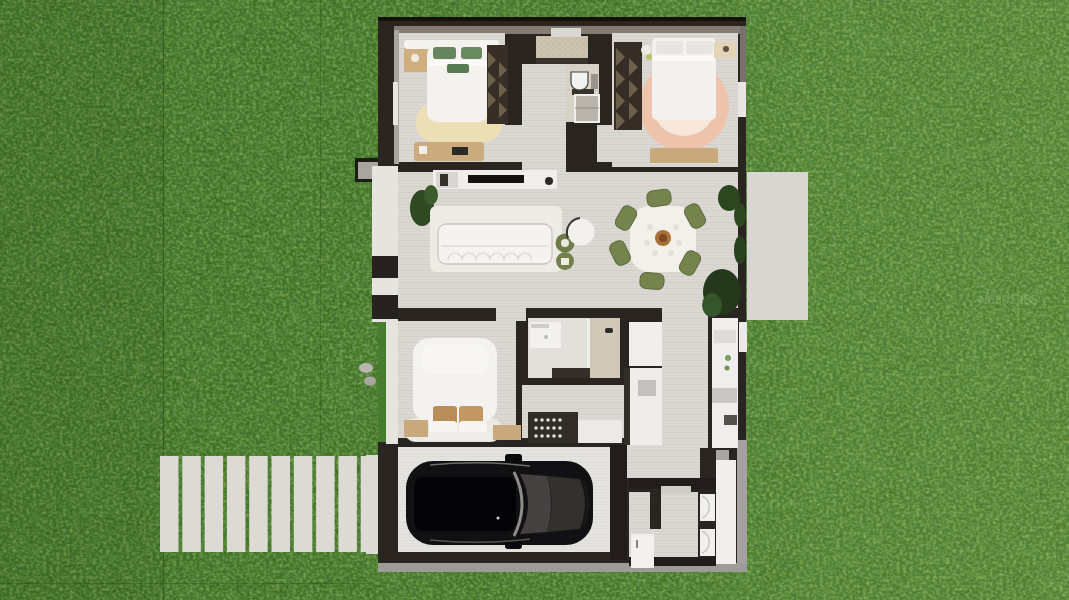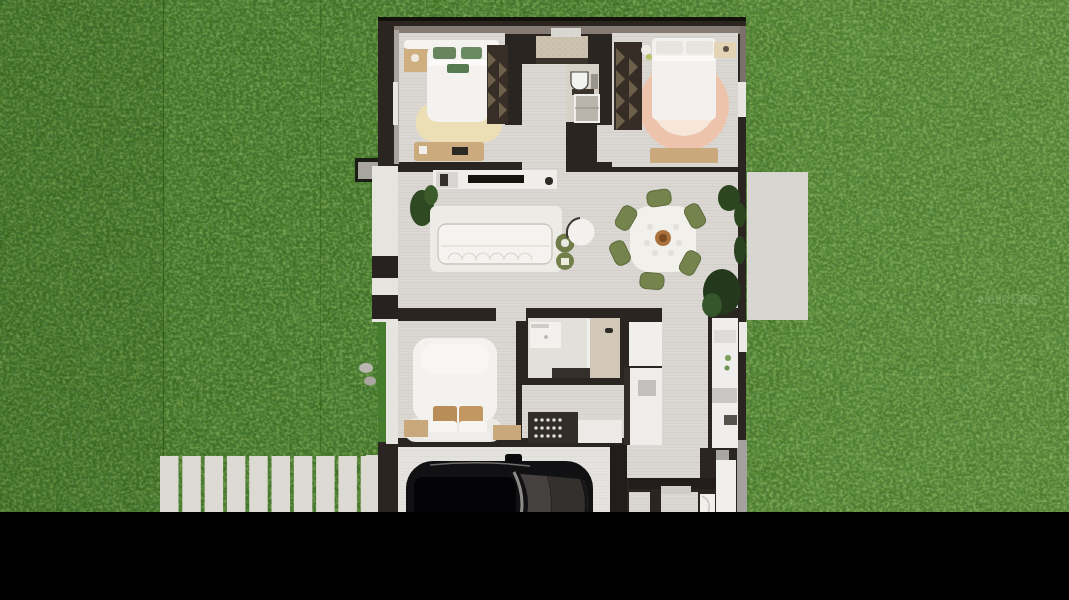--- a/index.html
+++ b/index.html
@@ -1,16 +1,16 @@
 <!DOCTYPE html>
 <html><head>
 <meta charset="utf-8">
 <style>
   html,body{margin:0;padding:0;background:#000;}
-  #stage{position:relative;width:1069px;height:512px;overflow:hidden;font-family:"Liberation Sans",sans-serif;text-align:right;}
+  #stage{position:relative;width:1069px;height:600px;overflow:hidden;font-family:"Liberation Sans",sans-serif;text-align:right;}
 </style>
 </head>
 <body>
 <div id="stage">
 <svg width="1069" height="600" viewBox="0 0 1069 600">
 <defs>
   <filter id="f1" x="0" y="0" width="100%" height="100%">
     <feTurbulence type="fractalNoise" baseFrequency="0.22 0.26" numOctaves="3" seed="8"></feTurbulence>
     <feColorMatrix type="matrix" values="0 0 0 0 0.06, 0 0 0 0 0.19, 0 0 0 0 0.035, 2.0 0 0 0 -0.55"></feColorMatrix>
   </filter>

